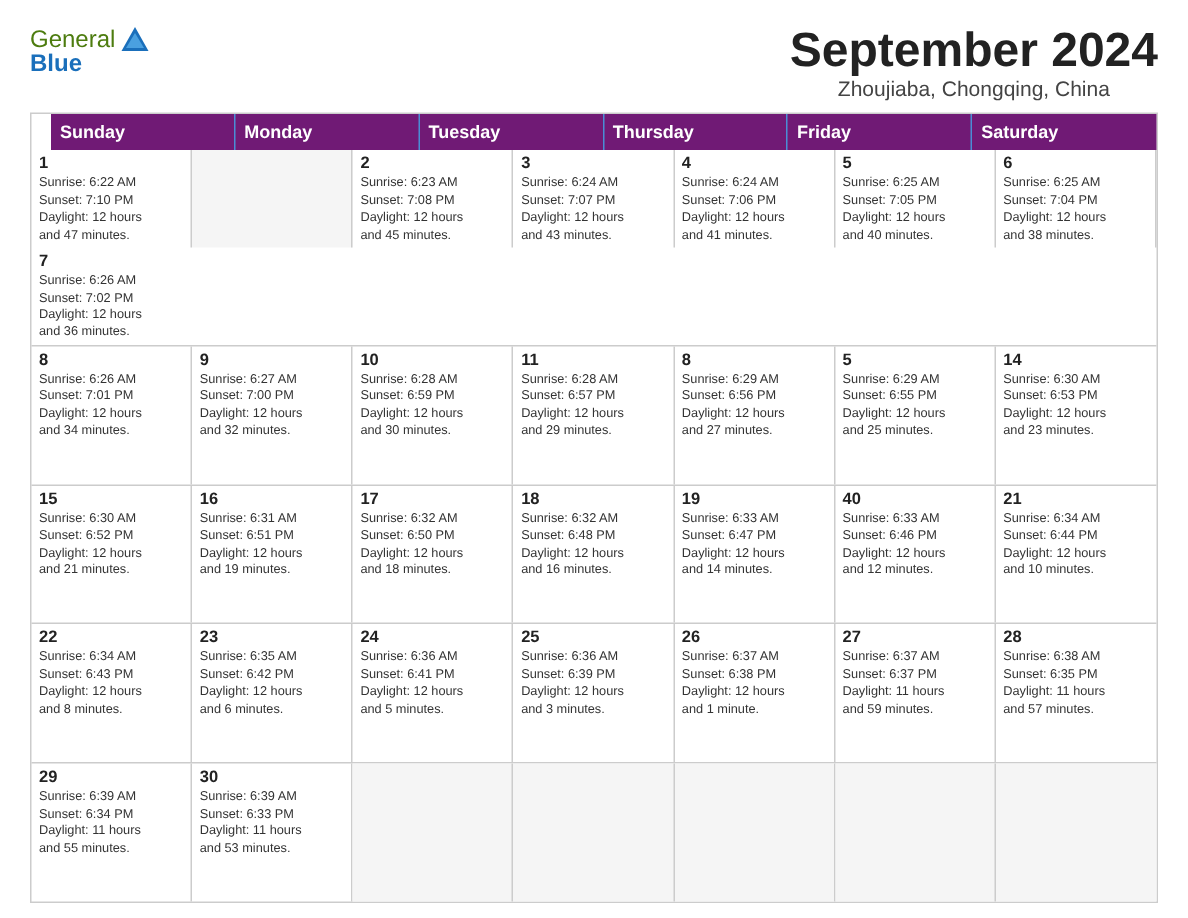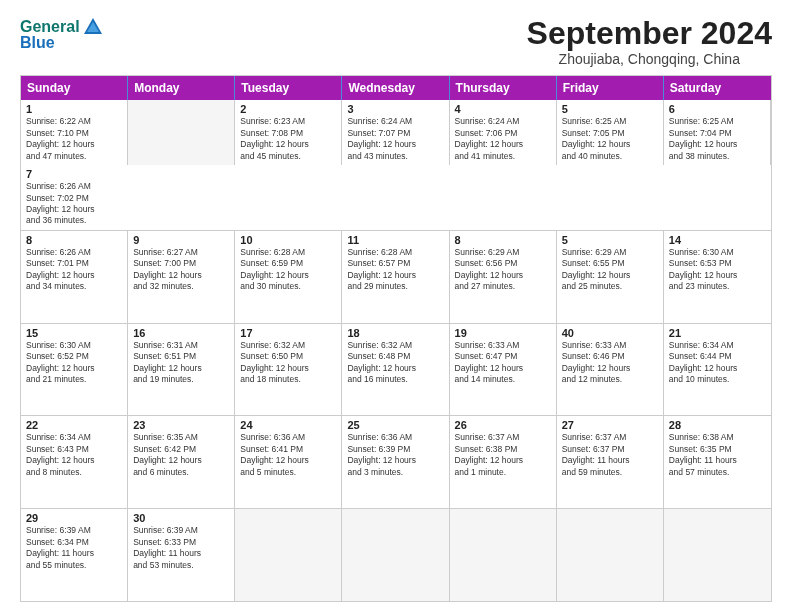--- a/index.html
+++ b/index.html
@@ -28,21 +28,21 @@
       flex-direction: column;
       align-items: flex-start;
     }
     .logo-text {
       display: flex;
       align-items: center;
       font-size: 18px;
       font-weight: bold;
       color: #333;
     }
-    .logo-general { color: #0f766e; font-size: 16px; font-weight: bold; }
+    .logo-general { color: #4d7c0f; font-size: 16px; font-weight: normal; }
     .logo-blue { color: #1a6fbb; font-size: 16px; font-weight: bold; }
     .logo-icon {
       width: 22px;
       height: 22px;
       margin-left: 2px;
     }
     .title-block {
       text-align: center;
     }
     .month-title {
@@ -56,22 +56,23 @@
       color: #444;
     }
     .calendar {
       flex: 1;
       display: flex;
       flex-direction: column;
       border: 1px solid #ccc;
     }
     .cal-header {
       display: grid;
-      grid-template-columns: repeat(7, 1fr);
-      background: #a21caf;
+      grid-template-columns: repeat(6, 1fr);
+      background: #701a75;
+      margin-left: 13px;
     }
     .cal-header-cell {
       color: #fff;
       font-weight: bold;
       font-size: 12px;
       padding: 5px 6px;
       text-align: left;
       border-right: 1px solid #4a8dd5;
     }
     .cal-header-cell:last-child { border-right: none; }
@@ -130,21 +131,20 @@
       <div class="month-title">September 2024</div>
       <div class="subtitle">Zhoujiaba, Chongqing, China</div>
     </div>
   </div>
 
   <div class="calendar">
     <div class="cal-header">
     <div class="cal-header-cell">Sunday</div>
         <div class="cal-header-cell">Monday</div>
         <div class="cal-header-cell">Tuesday</div>
-        <div class="cal-header-cell">Wednesday</div>
         <div class="cal-header-cell">Thursday</div>
         <div class="cal-header-cell">Friday</div>
         <div class="cal-header-cell">Saturday</div>
       </div>
     <div class="cal-body">
     <div class="cal-row">
           <div class="cal-cell"><span class="day-num">1</span><span class="cell-text">Sunrise: 6:22 AM<br>Sunset: 7:10 PM<br>Daylight: 12 hours<br>and 47 minutes.</span></div>
           <div class="cal-cell empty"></div>
           <div class="cal-cell"><span class="day-num">2</span><span class="cell-text">Sunrise: 6:23 AM<br>Sunset: 7:08 PM<br>Daylight: 12 hours<br>and 45 minutes.</span></div>
           <div class="cal-cell"><span class="day-num">3</span><span class="cell-text">Sunrise: 6:24 AM<br>Sunset: 7:07 PM<br>Daylight: 12 hours<br>and 43 minutes.</span></div>

